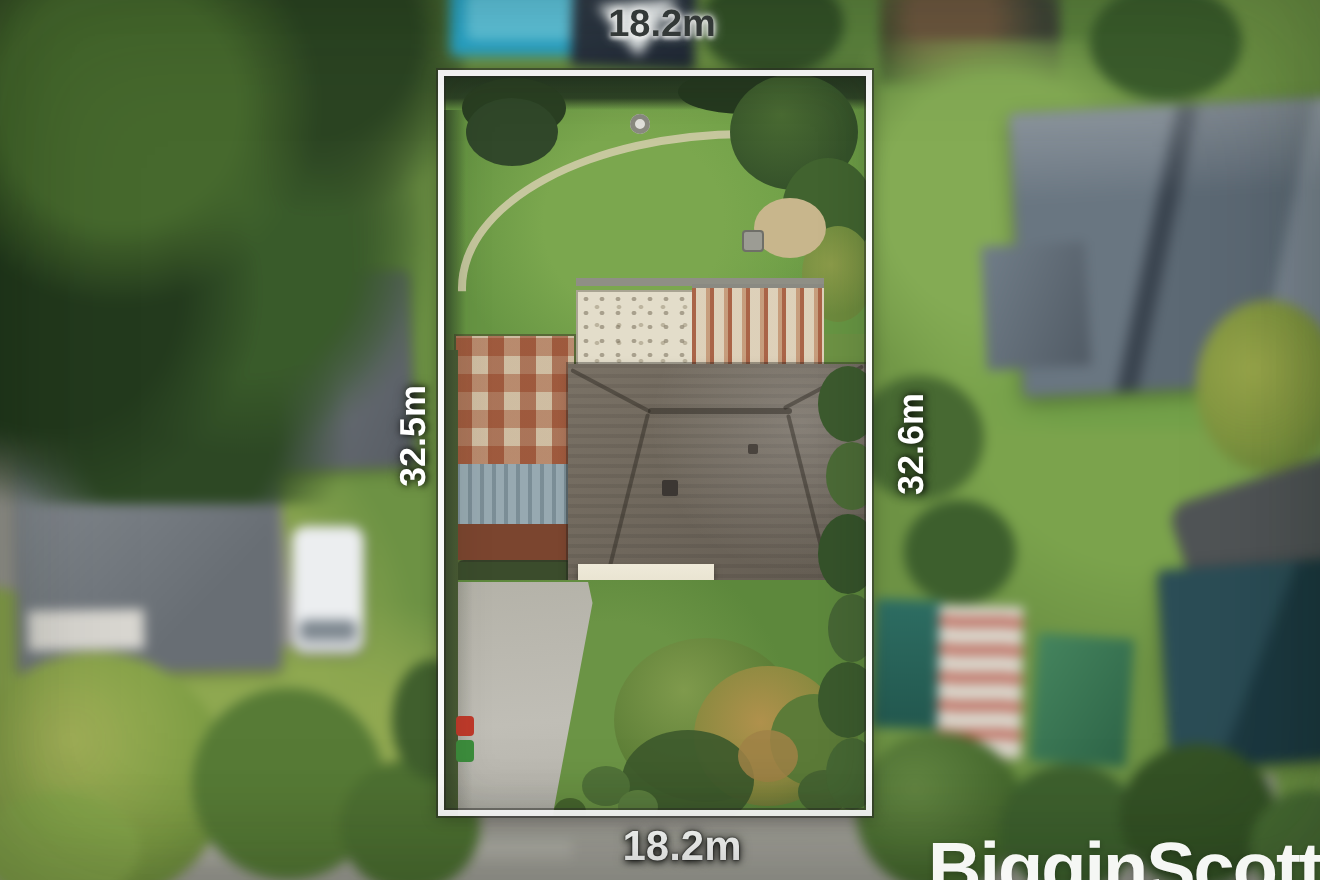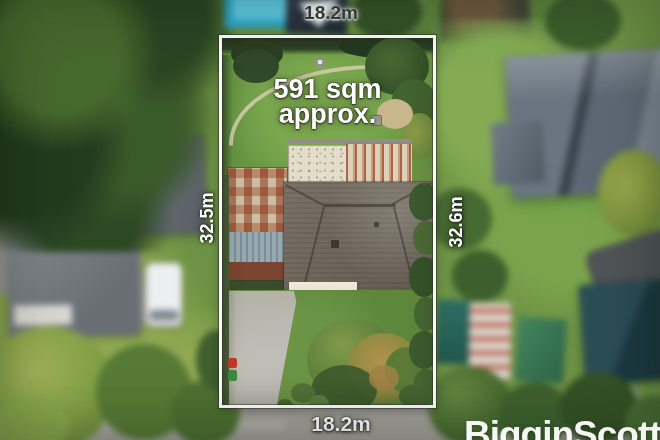--- a/index.html
+++ b/index.html
@@ -306,23 +306,19 @@
 
   <div class="boundary"></div>
   <div class="lbl lbl-top">18.2m</div>
   <div class="lbl lbl-bottom">18.2m</div>
   <div class="vwrap vwrap-left">
     <span class="vlabel">32.5m</span>
   </div>
   <div class="vwrap vwrap-right">
     <span class="vlabel">32.6m</span>
   </div>
-  <div class="lbl area b">
-    <div>591 sqm</div>
-    <div>approx.</div>
-  </div>
   <div class="vignette"></div>
   <div class="logo">
     <span>BigginScott</span>
 
   </div>
 
 </div>
 
 </body></html>

